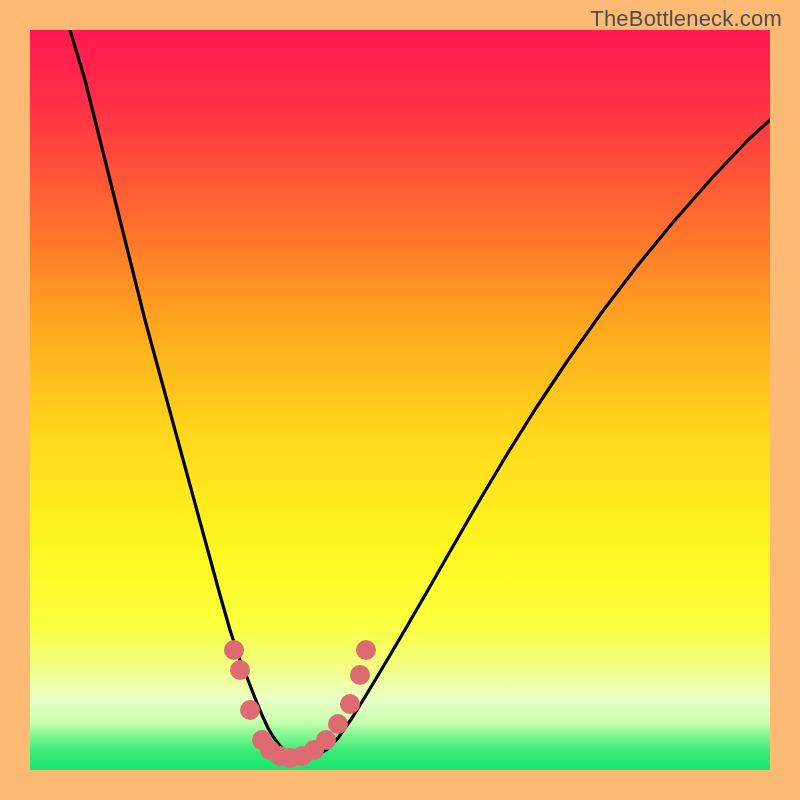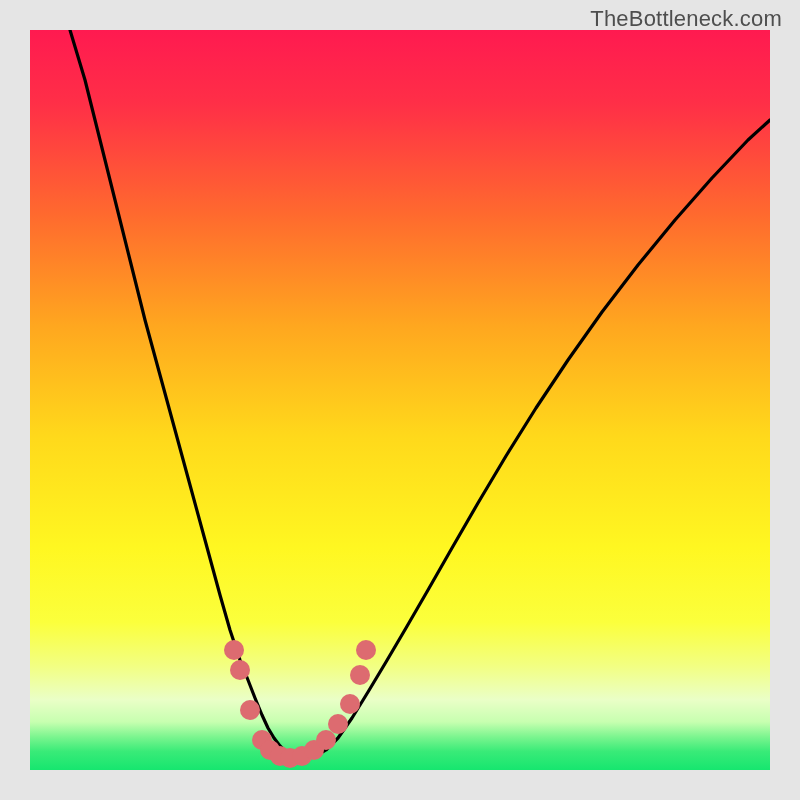--- a/index.html
+++ b/index.html
@@ -8,21 +8,21 @@
     width: 800px;
     height: 800px;
     background: #000;
     overflow: hidden;
     font-family: Arial, Helvetica, sans-serif;
   }
   .frame {
     position: absolute;
     left: 0; top: 0;
     width: 800px; height: 800px;
-    background: #e5e5e5;
+    background: #fdba74;
   }
   .plot {
     position: absolute;
     left: 30px;
     top: 30px;
     width: 740px;
     height: 740px;
     overflow: hidden;
   }
   .gradient {

